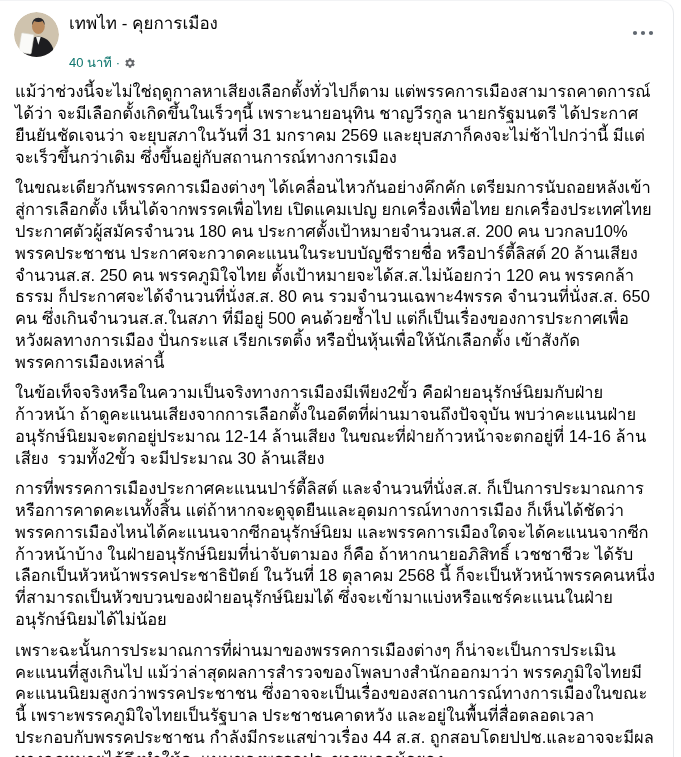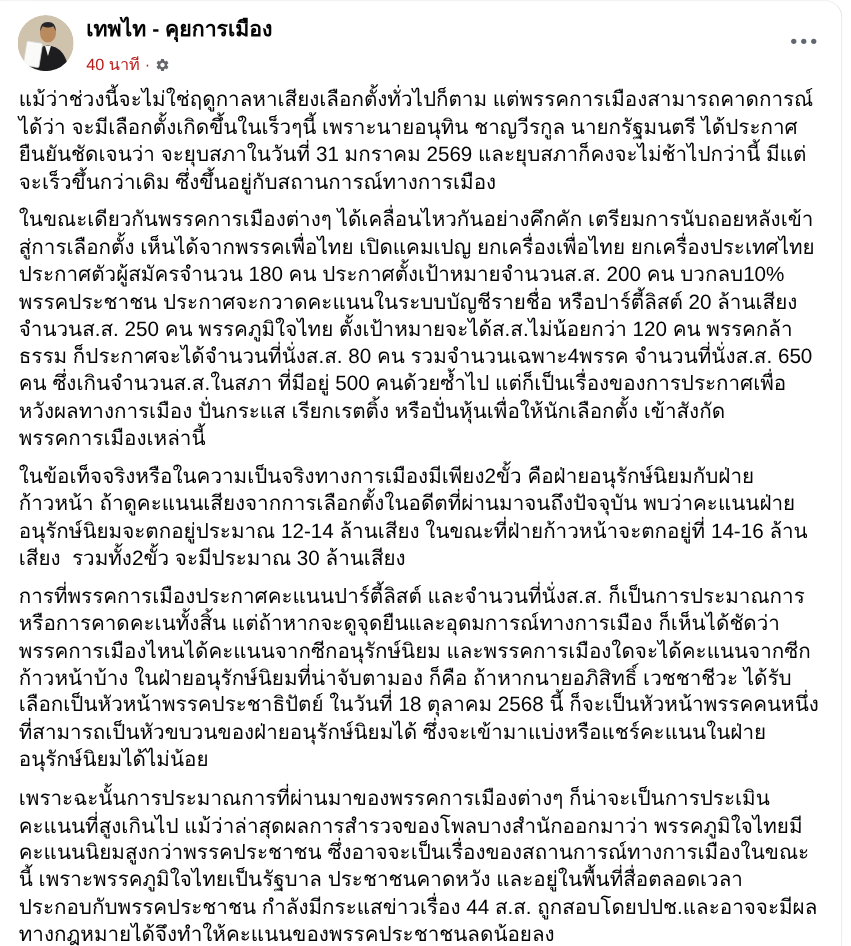--- a/index.html
+++ b/index.html
@@ -27,32 +27,32 @@
     width: 45px; height: 45px;
     border-radius: 50%;
     overflow: hidden;
     flex: 0 0 45px;
     cursor: pointer;
   }
   .avatar svg { display: block; width: 100%; height: 100%; }
   .header-text { margin-left: 10px; padding-top: 2px; }
   .page-name {
     font-size: 17px;
-    font-weight: 700;
+    font-weight: 400;
     color: #050505;
     line-height: 1.2;
     cursor: pointer;
   }
   .post-meta {
     display: flex;
     align-items: center;
     gap: 4px;
-    margin-top: 7px;
+    margin-top: 18px;
     font-size: 13px;
-    color: #b91c1c;
+    color: #0f766e;
   }
   .post-meta .timestamp { cursor: pointer; }
   .gear-icon svg { display: block; width: 12px; height: 12px; fill: #65676b; }
   .more-btn {
     position: absolute;
     top: 16px; right: 14px;
     width: 32px; height: 32px;
     border: none;
     background: transparent;
     border-radius: 50%;

